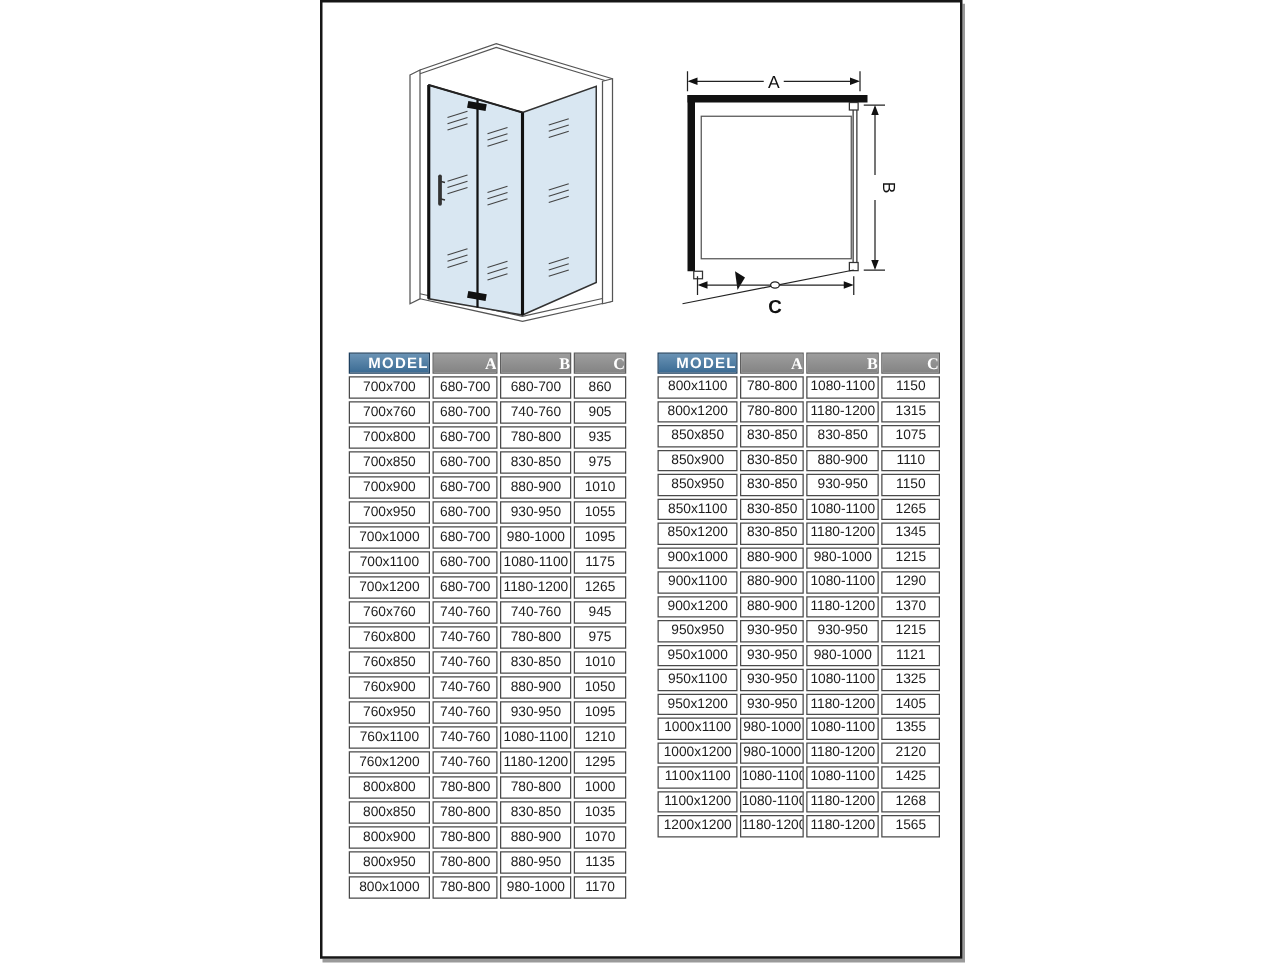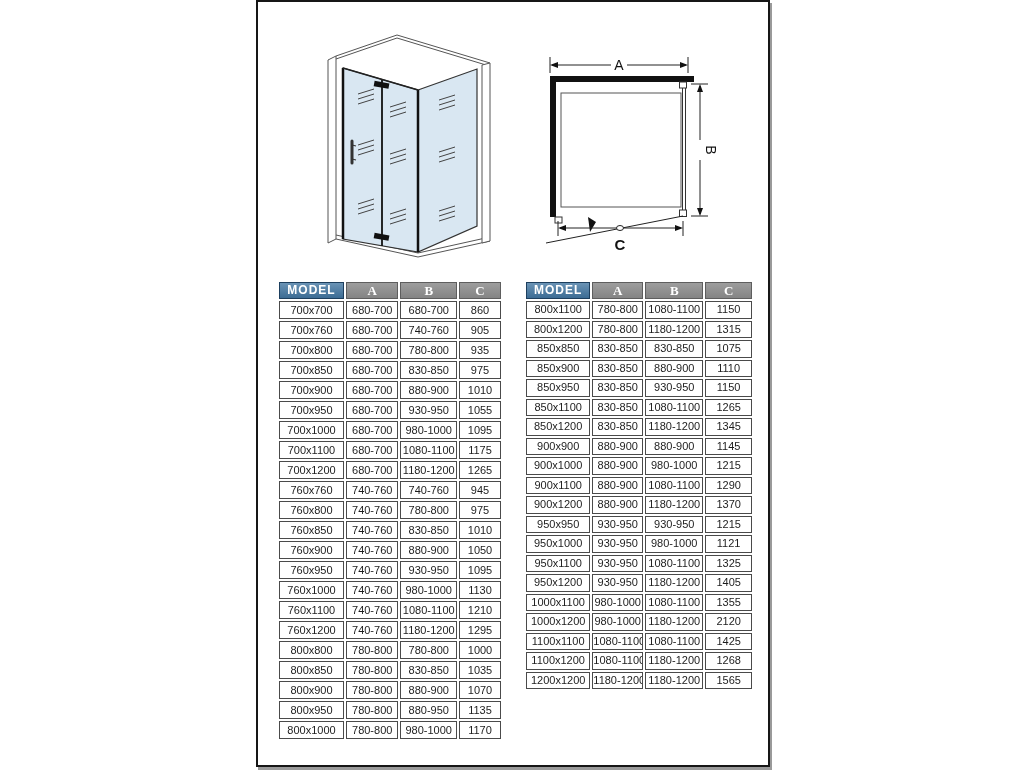--- a/index.html
+++ b/index.html
@@ -35,21 +35,21 @@
     font-size:11px;color:#1c1c1c;
     background:#fff;
   }
   table.spec.right td{height:15.5px;line-height:15.5px;}
   table.spec th{
     height:15px;line-height:15px;
     color:#fff;
     background:linear-gradient(#9d9d9d,#848484);
     border:1px solid #5e5e5e;
     font-family:"Liberation Serif",serif;
-    font-size:13px;font-weight:bold;
+    font-size:13px;font-weight:bold;text-align:right;
   }
   table.spec th.model{
     background:linear-gradient(#6a93b5,#3c6c94);
     border:1px solid #1d3f5e;
     font-family:"Liberation Sans",sans-serif;
     font-size:12px;letter-spacing:1px;
   }
   svg .thin{stroke:#555;stroke-width:1;fill:none;}
   svg text{font-family:"Liberation Sans",sans-serif;fill:#111;}
 </style>
@@ -243,26 +243,20 @@
           <td>880-900</td>
           <td>1050</td>
         </tr>
         <tr>
           <td>760x950</td>
           <td>740-760</td>
           <td>930-950</td>
           <td>1095</td>
         </tr>
         <tr>
-          <td>760x1000</td>
-          <td>740-760</td>
-          <td>980-1000</td>
-          <td>1130</td>
-        </tr>
-        <tr>
           <td>760x1100</td>
           <td>740-760</td>
           <td>1080-1100</td>
           <td>1210</td>
         </tr>
         <tr>
           <td>760x1200</td>
           <td>740-760</td>
           <td>1180-1200</td>
           <td>1295</td>
@@ -352,26 +346,20 @@
           <td>1080-1100</td>
           <td>1265</td>
         </tr>
         <tr>
           <td>850x1200</td>
           <td>830-850</td>
           <td>1180-1200</td>
           <td>1345</td>
         </tr>
         <tr>
-          <td>900x900</td>
-          <td>880-900</td>
-          <td>880-900</td>
-          <td>1145</td>
-        </tr>
-        <tr>
           <td>900x1000</td>
           <td>880-900</td>
           <td>980-1000</td>
           <td>1215</td>
         </tr>
         <tr>
           <td>900x1100</td>
           <td>880-900</td>
           <td>1080-1100</td>
           <td>1290</td>

